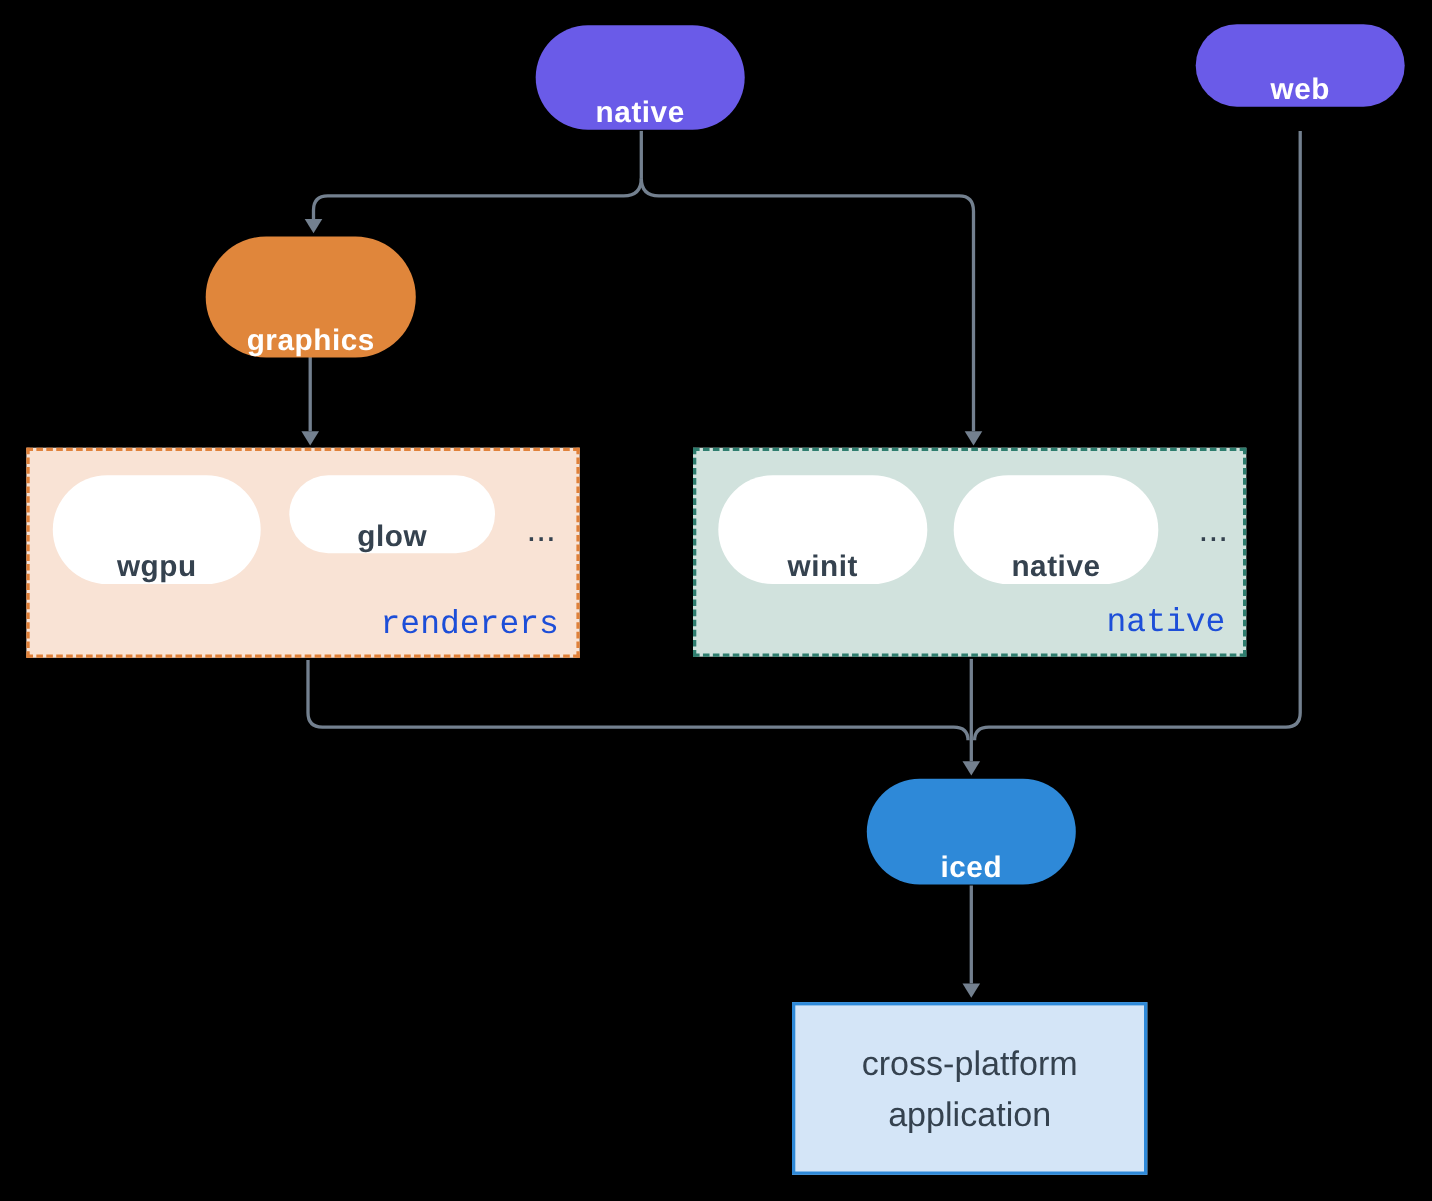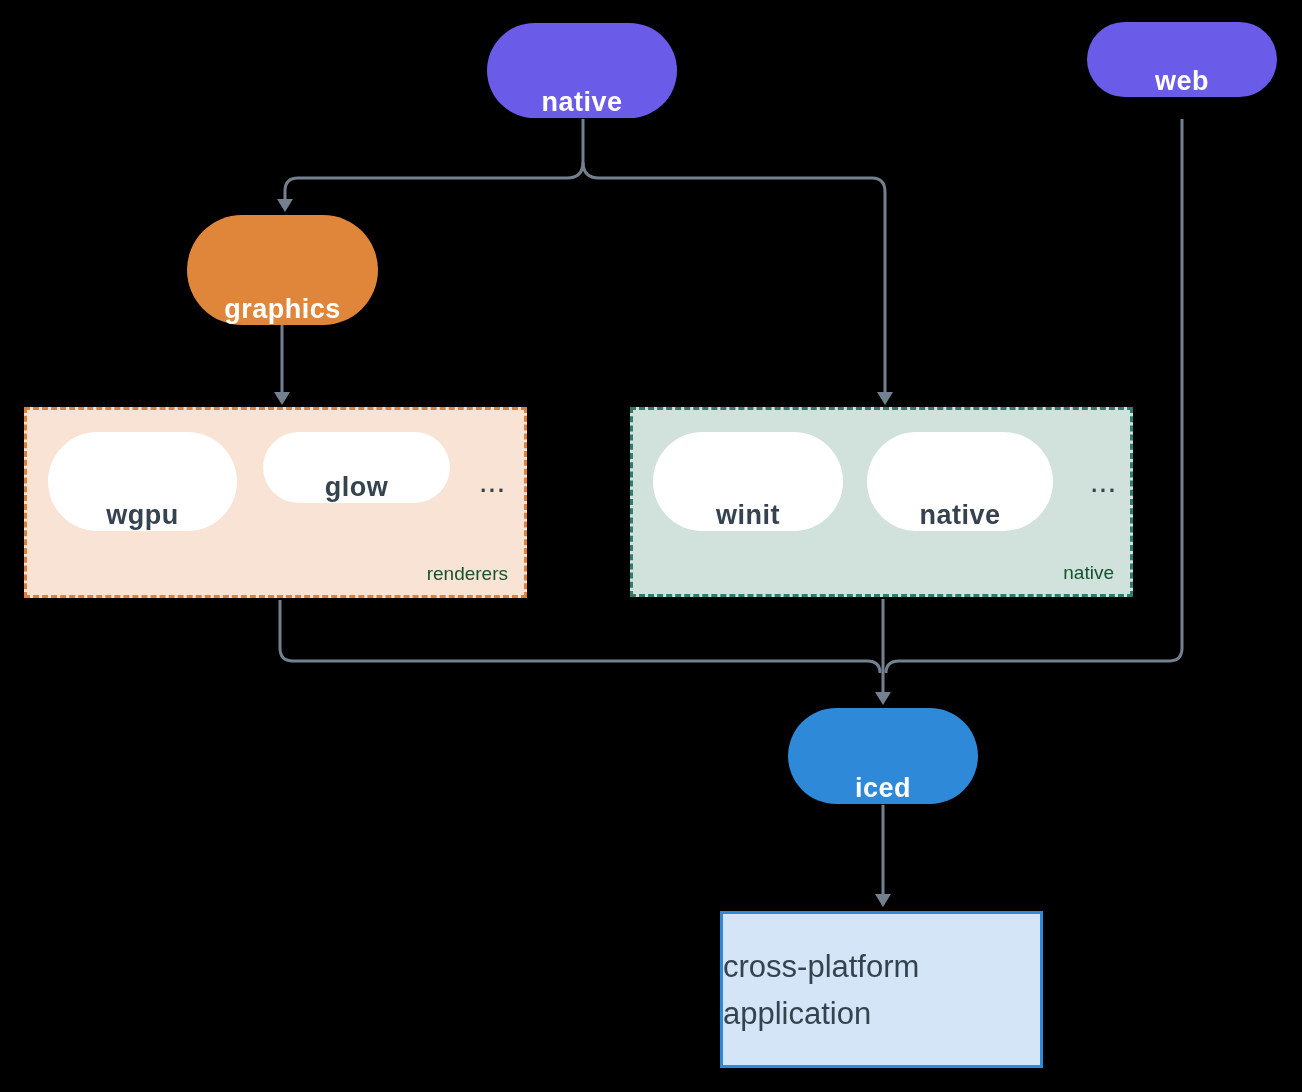--- a/index.html
+++ b/index.html
@@ -42,42 +42,44 @@
     padding-left: 28px;
   }
   .group.shells {
     background: #D1E2DD;
     border: 3px dashed #2E7D6E;
   }
   .group-label {
     position: absolute;
     right: 16px;
     bottom: 10px;
-    font-size: 19px;
-    color: #14532d;
+    font-size: 30px;
+    color: #1d4ed8;
+    font-family: Liberation Mono, monospace;
   }
   .ellipsis {
     position: absolute;
     font-size: 32px;
     color: #35424F;
     display: flex;
     align-items: center;
     justify-content: center;
   }
   .app-box {
     position: absolute;
     left: 720px;
     top: 911px;
     width: 323px;
     height: 157px;
     box-sizing: border-box;
     background: #D4E5F7;
     border: 3px solid #2E89D8;
     display: flex;
     flex-direction: column;
+    align-items: center;
     justify-content: center;
     color: #35424F;
     font-size: 31px;
     line-height: 47px;
   }
   svg.wires {
     position: absolute;
     left: 0; top: 0;
     width: 1302px;
     height: 1092px;

